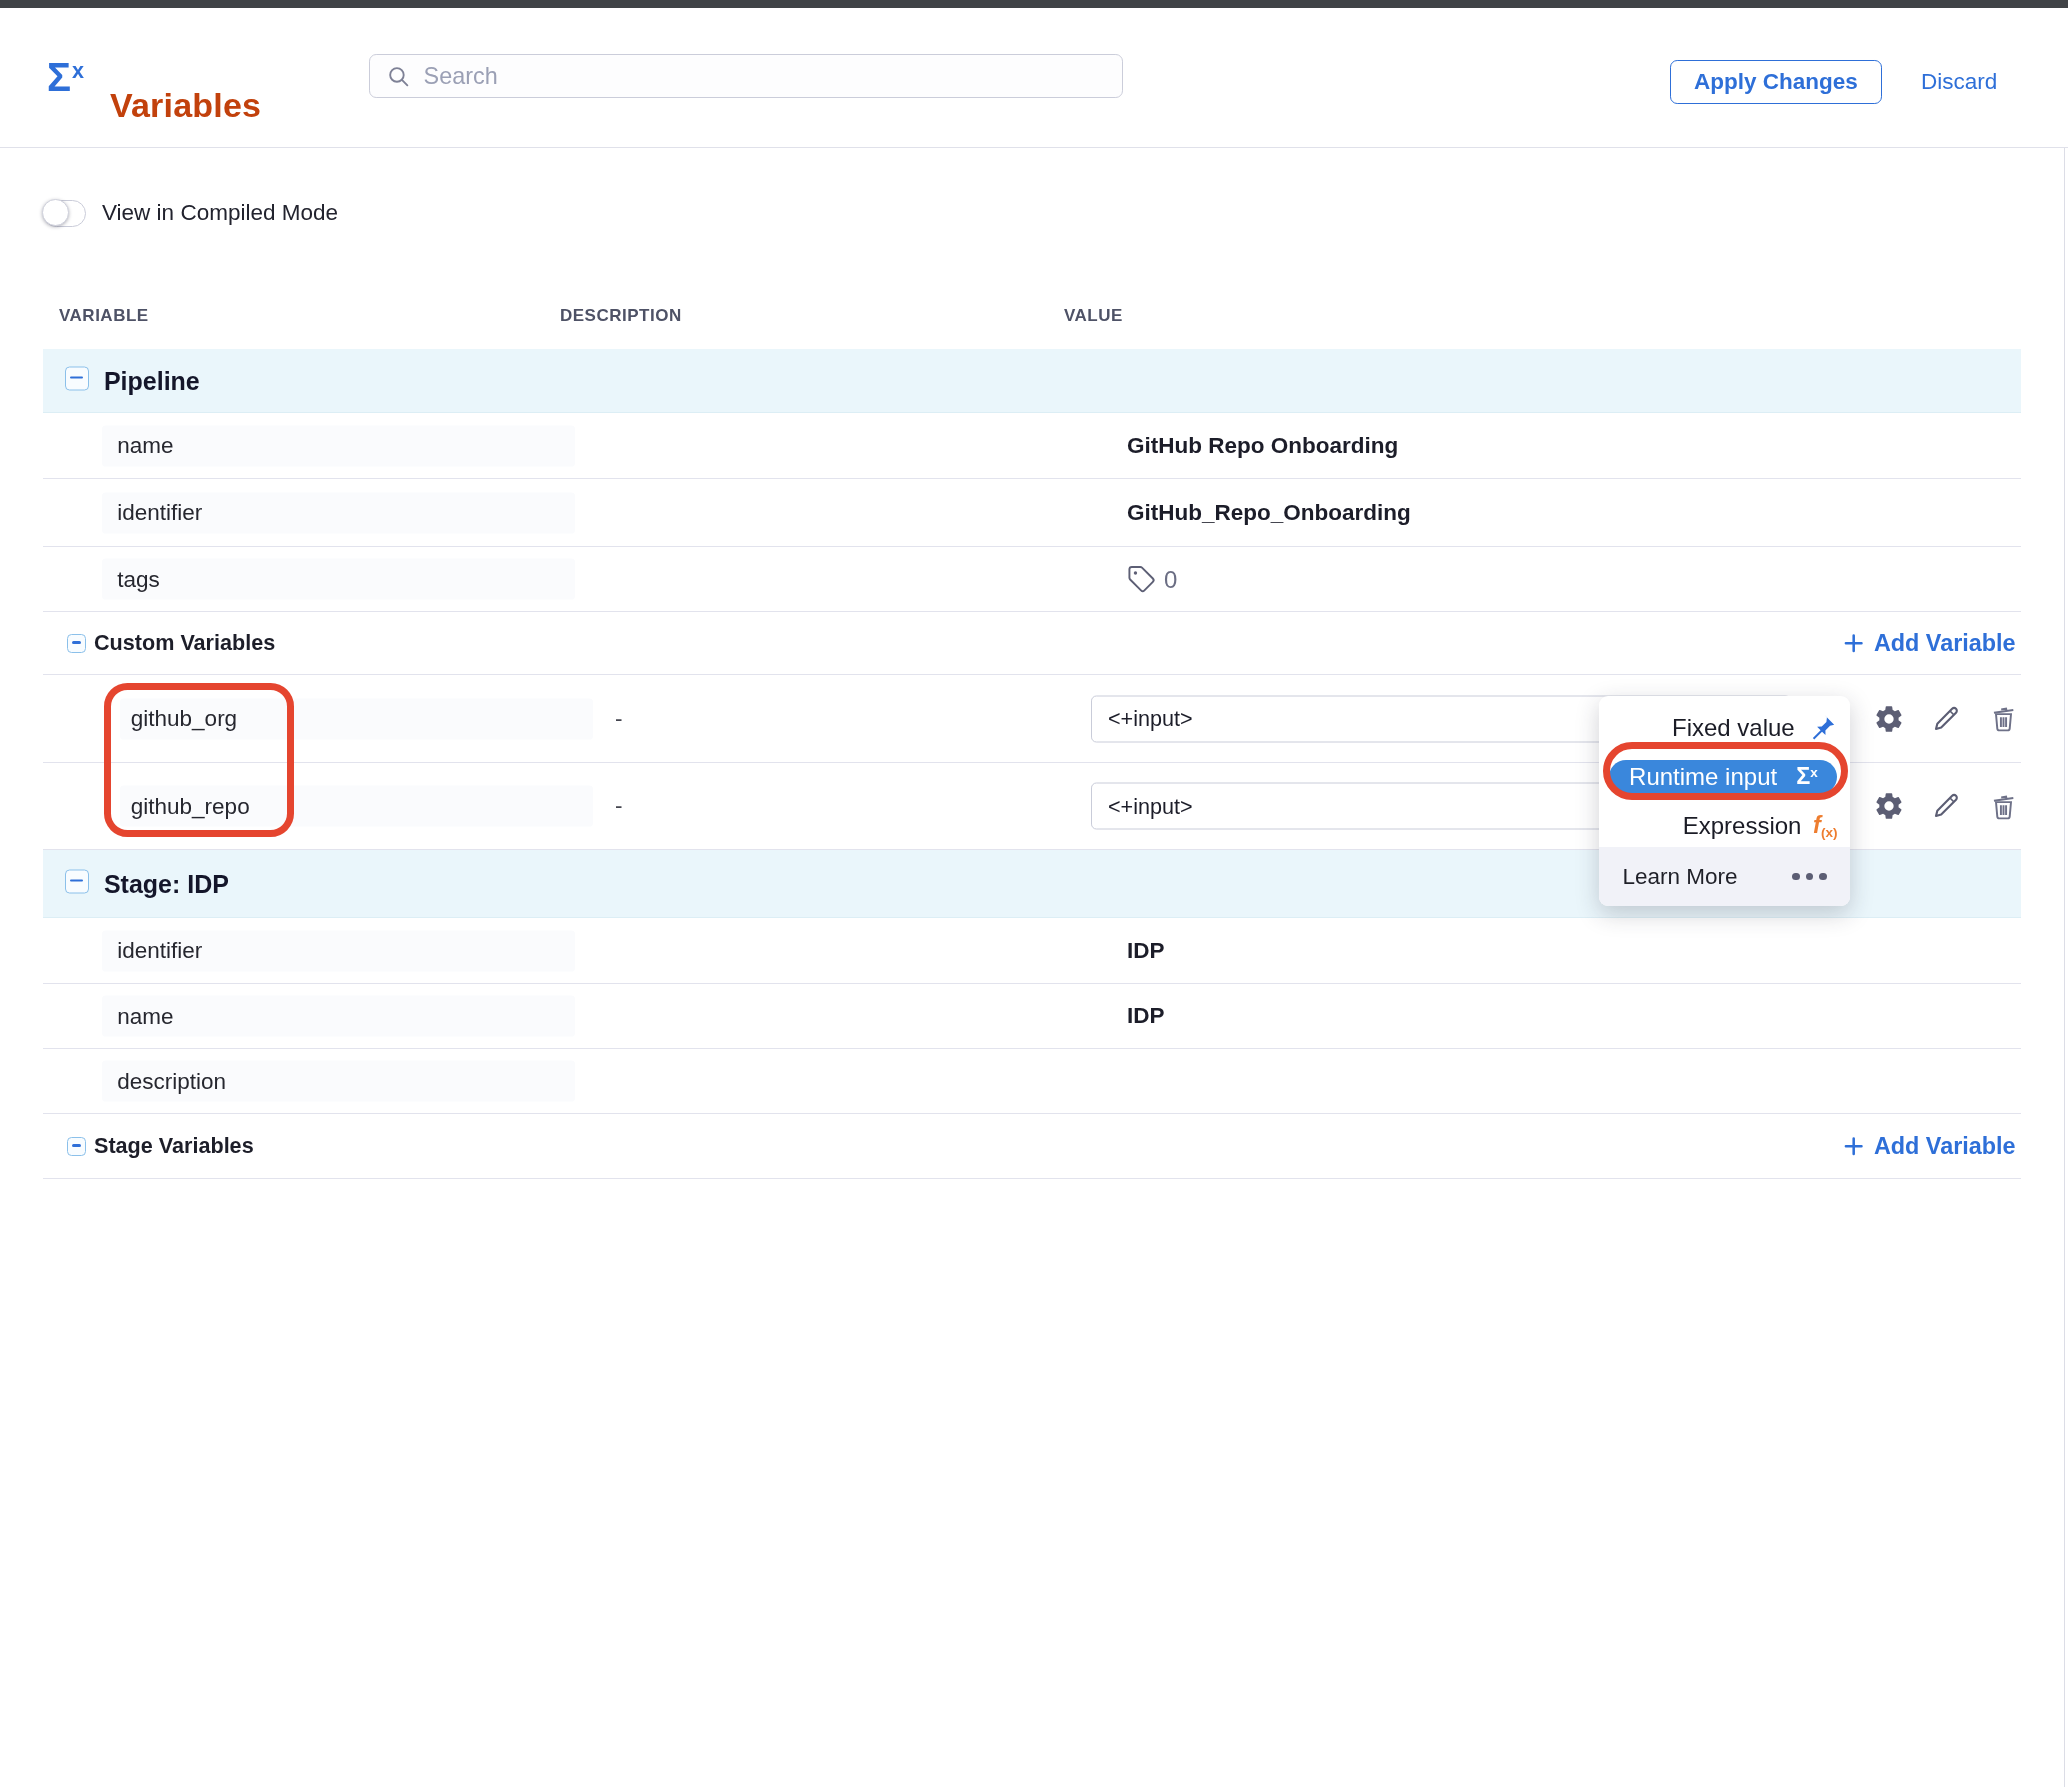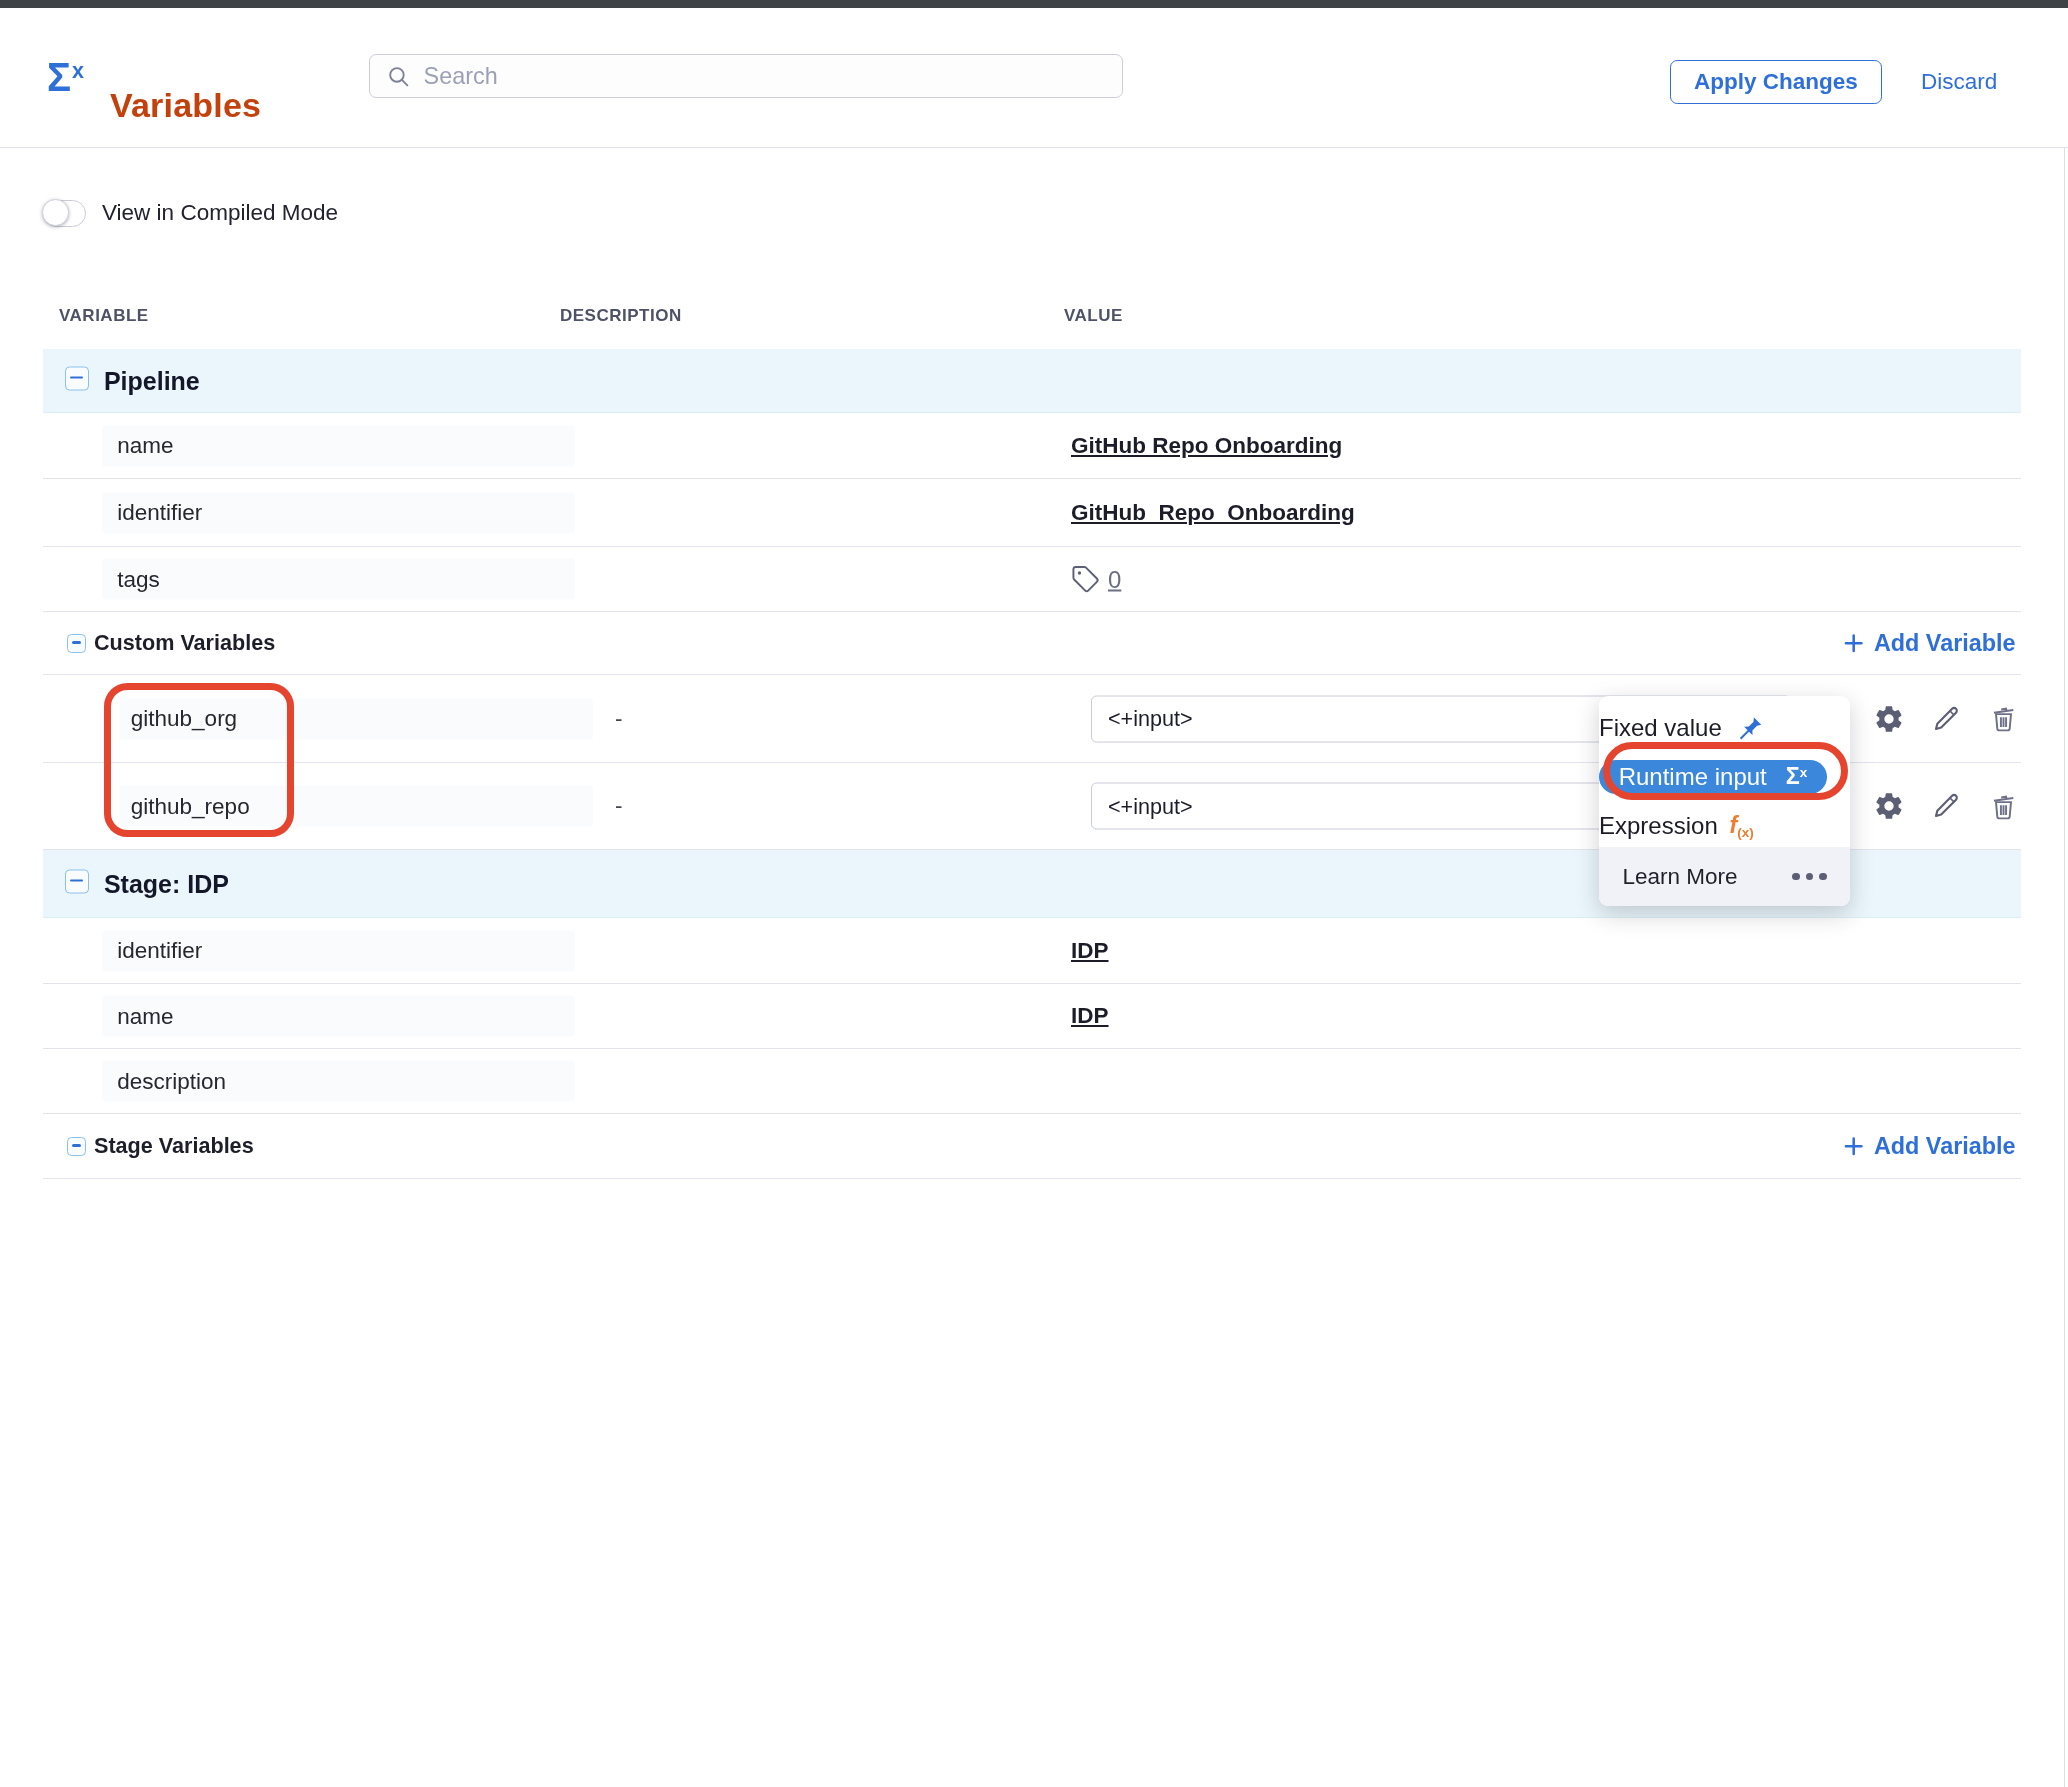--- a/index.html
+++ b/index.html
@@ -37,34 +37,34 @@
   .group-title { position:absolute; left:21.6px; top:50%; transform:translateY(-50%); display:flex; align-items:flex-start; gap:15.3px; font-size:25px; font-weight:700; color:#14162a; }
   .sub-title { position:absolute; left:24px; top:50%; transform:translateY(-50%); display:flex; align-items:center; gap:8px; font-size:21.6px; font-weight:700; color:#1d1e29; }
   .collapse-icon { width:24px; height:24px; border:1.8px solid #8bc0ea; border-radius:4.5px; background:#f8fcff; position:relative; cursor:pointer; flex:0 0 auto; }
   .collapse-icon::after { content:''; position:absolute; left:4.5px; right:4.5px; top:50%; height:2.7px; margin-top:-1.8px; background:#2e6fd8; border-radius:1.8px; }
   .collapse-icon.sm { width:19px; height:19px; border-width:1.4px; }
   .collapse-icon.sm::after { left:3.6px; right:3.6px; }
 
   .lbl-pill { position:absolute; left:59px; top:50%; transform:translateY(-50%); width:473px; height:41px; background:#fafbfd; border-radius:3.6px; display:flex; align-items:center; padding-left:15.3px; font-size:22.5px; color:#26272f; }
   .lbl-pill.indent2 { left:77px; padding-left:10.8px; }
   .desc-cell { position:absolute; left:572px; top:50%; transform:translateY(-50%); font-size:22.5px; color:#44454f; }
-  .value-cell { position:absolute; left:1028px; top:50%; transform:translateY(-50%); font-size:22.5px; font-weight:700; color:#1c1d29; display:flex; align-items:center; gap:8px;text-decoration:underline; }
+  .value-cell { position:absolute; left:1084px; top:50%; transform:translateY(-50%); font-size:22.5px; font-weight:700; color:#1c1d29; display:flex; align-items:center; gap:8px; }
   .value-cell.muted { font-weight:400; color:#6b6e84; font-size:24px; }
 
   .runtime-input { position:absolute; left:1048px; top:50%; transform:translateY(-50%); width:700px; height:47px; border:1.8px solid #c9ccd9; border-radius:5.4px; background:#fff; display:flex; align-items:center; padding-left:16px; font-size:21.6px; color:#1d1e2a; cursor:text; }
 
   .row-actions { position:absolute; right:1.8px; top:50%; transform:translateY(-50%); display:flex; align-items:center; gap:25px; }
   .icon-btn { width:32px; height:32px; display:flex; align-items:center; justify-content:center; cursor:pointer; }
 
   .add-variable { position:absolute; right:5.4px; top:50%; transform:translateY(-50%); display:flex; align-items:center; gap:9px; color:#2e6fd8; font-size:23.4px; font-weight:700; cursor:pointer; }
 
   
   .value-menu { position:absolute; left:1599px; top:696px; width:251px; height:210px; background:#fff; border-radius:9px; box-shadow:0 7.2px 23.4px rgba(40,41,61,0.22); z-index:20; }
   .menu-items { padding-top:7.2px; }
-  .menu-item { height:49px; display:flex; justify-content:flex-start; align-items:center; padding-right:12.6px; gap:11.7px; font-size:24px; color:#1b1c26; cursor:pointer; }
+  .menu-item { height:49px; display:flex; justify-content:flex-end; align-items:center; padding-right:12.6px; gap:11.7px; font-size:24px; color:#1b1c26; cursor:pointer; }
   .menu-item .pill { height:34px; width:228px; margin-right:0px; border-radius:17px; background:#3a87dc; color:#fff; display:flex; align-items:center; justify-content:center; gap:19px; font-size:24px; }
   .pill .sigma { font-weight:700; font-size:23.4px; } .pill .sigma .sup { font-size:13.5px; vertical-align:7.2px; }
   .menu-footer { position:absolute; left:0; right:0; bottom:0; height:59px; background:#f1f2f8; border-radius:0 0 9px 9px; display:flex; align-items:center; justify-content:space-between; padding:0 23.4px; font-size:22.5px; color:#1f2028; cursor:pointer; }
   .dots { display:flex; gap:6.3px; align-items:center; }
   .dots i { width:7.2px; height:7.2px; border-radius:50%; background:#5c5e74; }
   .fx { color:#ee7d2f; font-size:23.4px; font-style:italic; font-weight:700; }
   .fx .sub { font-size:13.5px; font-style:normal; vertical-align:-3.6px; }
 
   
   .ring1 { position:absolute; left:104px; top:683px; width:190px; height:154px; border:7.2px solid #e5452f; border-radius:23.4px; z-index:15; pointer-events:none; }

